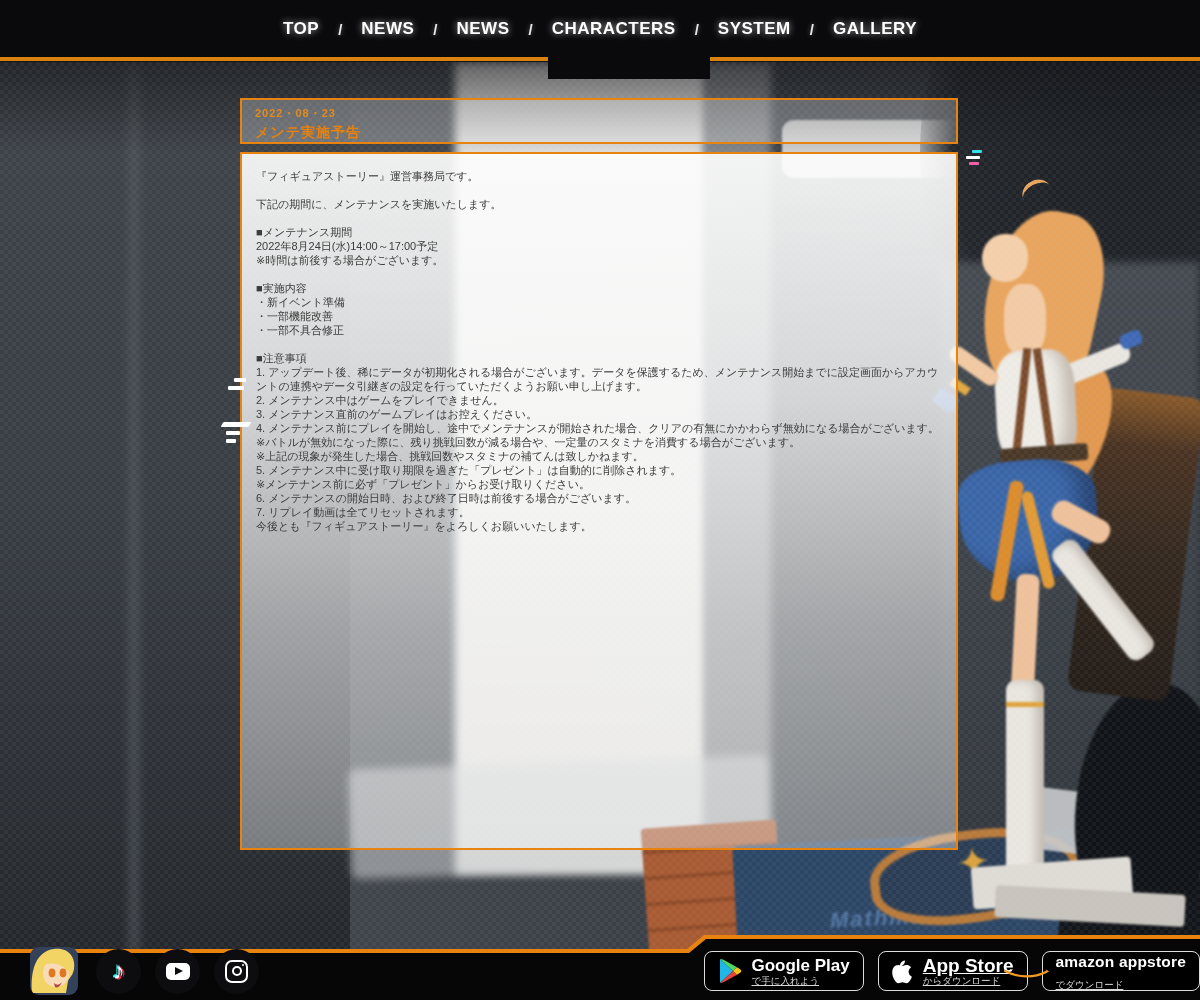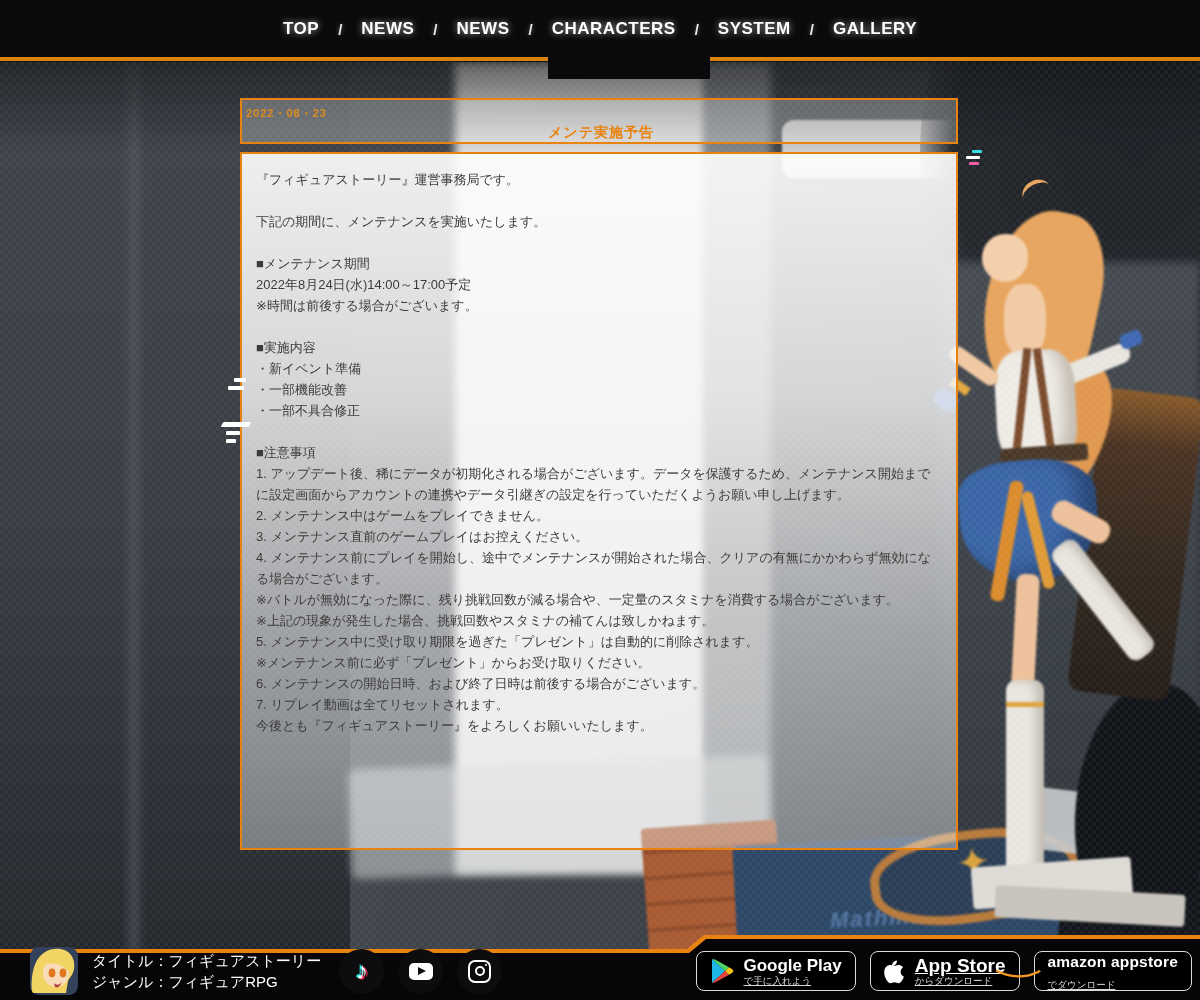--- a/index.html
+++ b/index.html
@@ -132,27 +132,27 @@
   .glitch-2 span:nth-child(2){ width:14px; margin-left:4px; }
   .glitch-2 span:nth-child(3){ width:10px; margin-left:4px; }
   .glitch-3 { left:966px; top:88px; width:16px; }
   .glitch-3 span { height:3px; margin-bottom:3px; }
   .glitch-3 span:nth-child(1){ width:10px; background:#35e0e8; margin-left:6px; }
   .glitch-3 span:nth-child(2){ width:14px; background:#fff; }
   .glitch-3 span:nth-child(3){ width:10px; background:#f060a8; margin-left:3px; }
 
   
   .date-panel { left:240px; top:36px; width:718px; height:46px; z-index:10;
-    border:2px solid #e8830f; background:rgba(252,252,252,.28); padding:6px 0 0 4px; }
+    border:2px solid #e8830f; background:rgba(252,252,252,.28); padding:6px 0 0 13px; }
   .date-text { font-size:11px; color:#df8c1f; letter-spacing:1px; font-weight:bold; }
-  .title-text { font-size:14px; color:#e8820c; font-weight:bold; margin-top:3px; letter-spacing:1px;text-align:center; }
+  .title-text { font-size:14px; color:#e8820c; font-weight:bold; margin-top:3px; letter-spacing:1px; }
   .main-panel { left:240px; top:90px; width:718px; height:698px; z-index:10;
     border:2px solid #e8830f; padding:15px 14px;
     background:linear-gradient(180deg,rgba(253,253,253,.92) 0%,rgba(250,250,250,.80) 35%,rgba(248,248,248,.55) 68%,rgba(250,250,250,.38) 100%); }
-  .notice-body { font-size:13px; line-height:21px; color:#3b3b3b; white-space:pre-line; }
+  .notice-body { font-size:11px; line-height:14px; color:#3b3b3b; white-space:pre-line; }
 
   
   .home-btn { left:518px; top:810px; width:164px; height:39px; z-index:10;
     border:2px solid #fff; border-radius:20px; background:rgba(10,10,10,.12);
     display:flex; align-items:center; justify-content:center;
     color:#fff; font-size:15px; font-weight:bold; letter-spacing:2px; cursor:pointer; }
 
   
   .footer { position:absolute; left:0; top:928px; width:1200px; height:72px; z-index:70; }
   .footer-accent { position:absolute; inset:0; background:#e8830f;
@@ -173,21 +173,21 @@
     border-left:8px solid #0d0d0f; border-top:4.5px solid transparent; border-bottom:4.5px solid transparent; }
   .ig-frame { width:23px; height:23px; border:2px solid #fff; border-radius:7px; position:relative; }
   .ig-frame:before { content:""; position:absolute; left:4.5px; top:4.5px; width:6px; height:6px;
     border:2px solid #fff; border-radius:50%; }
   .ig-frame:after { content:""; position:absolute; right:2px; top:2px; width:2.5px; height:2.5px;
     background:#fff; border-radius:50%; }
   .tw-btn { margin-left:14px; width:134px; height:38px; background:#1d9bf0; border-radius:4px;
     display:flex; align-items:center; justify-content:center; gap:8px; cursor:pointer;
     box-shadow:0 0 0 2px rgba(29,155,240,.35); }
   .tw-text { color:#fff; font-size:12px; line-height:14px; font-weight:bold; }
-  .badges { margin-left:auto; margin-right:8px; display:flex; align-items:center; gap:14px; }
+  .badges { margin-left:auto; display:flex; align-items:center; gap:14px; }
   .store-badge { height:40px; background:#000; border:1.5px solid #dcdcdc; border-radius:8px;
     display:flex; align-items:center; gap:9px; padding:0 13px; cursor:pointer; }
   .store-badge .txt { display:flex; flex-direction:column; justify-content:center; }
   .store-badge .name { color:#fff; font-size:17px; font-weight:bold; line-height:18px; white-space:nowrap; }
   .store-badge .sub { color:#d8d8d8; font-size:9.5px; line-height:11px; white-space:nowrap;text-decoration:underline; }
   .amazon-badge .txt { align-items:flex-start; }
   .amazon-badge .name { font-size:15.5px; letter-spacing:.2px; }
   .amazon-smile { margin:-2px 0 1px -52px; }
 </style>
 </head>
@@ -321,24 +321,20 @@
       <svg width="48" height="48" viewBox="0 0 48 48">
         <rect width="48" height="48" fill="#34415a"></rect>
         <path d="M2 46 C0 24 6 4 24 2 C38 0 46 10 44 22 C43 28 40 30 38 34 L36 46 Z" fill="#f2d464"></path>
         <ellipse cx="26" cy="26" rx="13" ry="14" fill="#f8dcba"></ellipse>
         <path d="M10 20 C12 6 30 2 40 12 C44 16 42 24 38 24 C30 16 20 14 10 20 Z" fill="#f2d464"></path>
         <ellipse cx="22" cy="26" rx="3.4" ry="4.4" fill="#e07820"></ellipse>
         <ellipse cx="33" cy="26" rx="3.4" ry="4.4" fill="#e07820"></ellipse>
         <path d="M24 36 Q28 40 32 35 Q29 42 25 40 Z" fill="#b84040"></path>
       </svg>
     </div>
-    <div class="app-info">
-      <div>タイトル：フィギュアストーリー</div>
-      <div>ジャンル：フィギュアRPG</div>
-    </div>
     <div class="socials">
       <div class="social-circle">
         <span class="tiktok-note">♪</span>
       </div>
       <div class="social-circle">
         <span class="yt-shape"></span>
       </div>
       <div class="social-circle">
         <span class="ig-frame"></span>
       </div>

